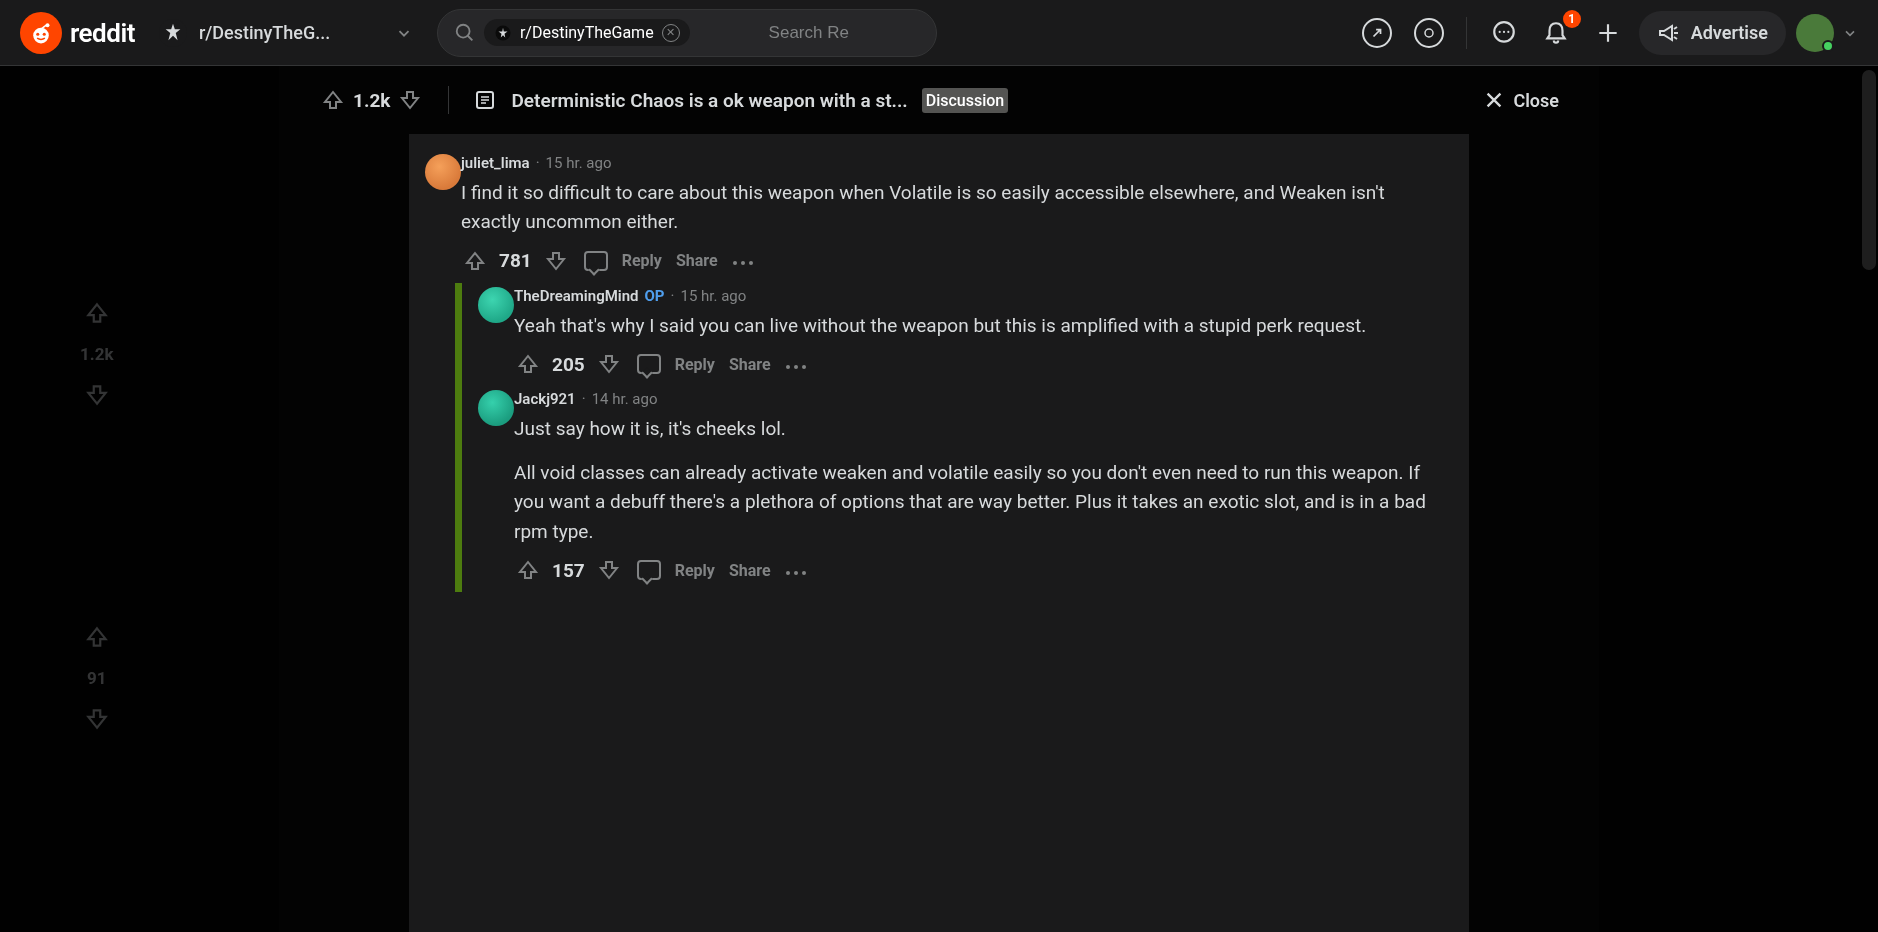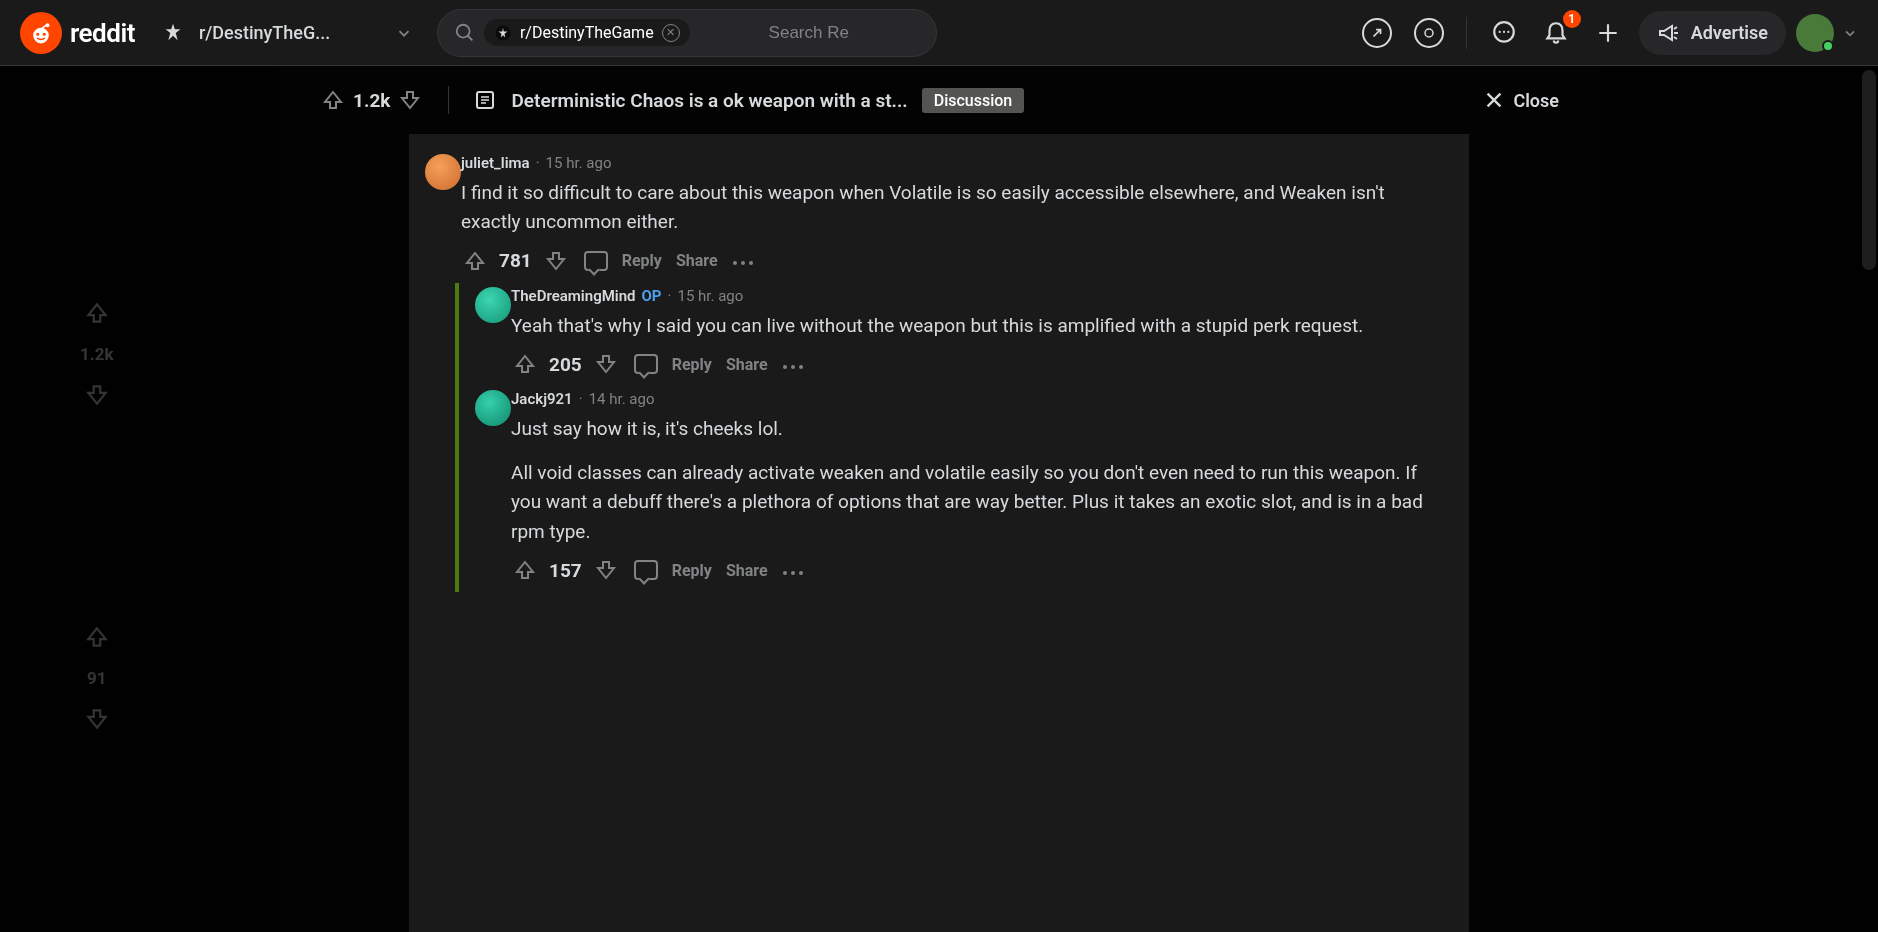--- a/index.html
+++ b/index.html
@@ -226,21 +226,21 @@
   white-space: nowrap;
   overflow: hidden;
   text-overflow: ellipsis;
   max-width: 440px;
 }
 .flair {
   background: #545452;
   color: #fff;
   font-size: 16px;
   font-weight: 500;
-  padding: 3px 12px;
+  padding: 3px 4px;
   border-radius: 3px;
 }
 .close-btn {
   display: flex;
   align-items: center;
   gap: 8px;
   color: #d7dadc;
   font-size: 18px;
   font-weight: 600;
   margin-left: auto;
@@ -309,21 +309,21 @@
   position: absolute;
   bottom: -5px; left: 4px;
   width: 6px; height: 6px;
   border-left: 2px solid #818384;
   border-bottom: 2px solid #818384;
   transform: rotate(-45deg);
   background: #1a1a1b;
 }
 .nested {
   margin-left: 30px;
-  border-left: 4px solid #4d7c0f;
+  border-left: 7px solid #4d7c0f;
   padding-left: 16px;
 }
 
 
 .bg-side-left {
   position: absolute;
   left: 80px; top: 300px;
   color: #818384;
   font-size: 17px;
   font-weight: 700;

